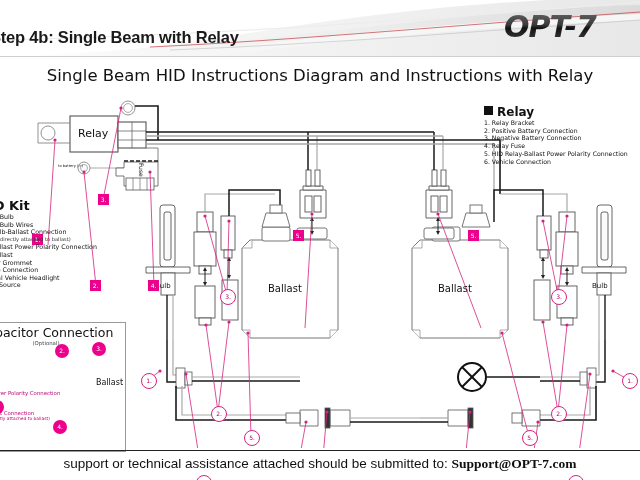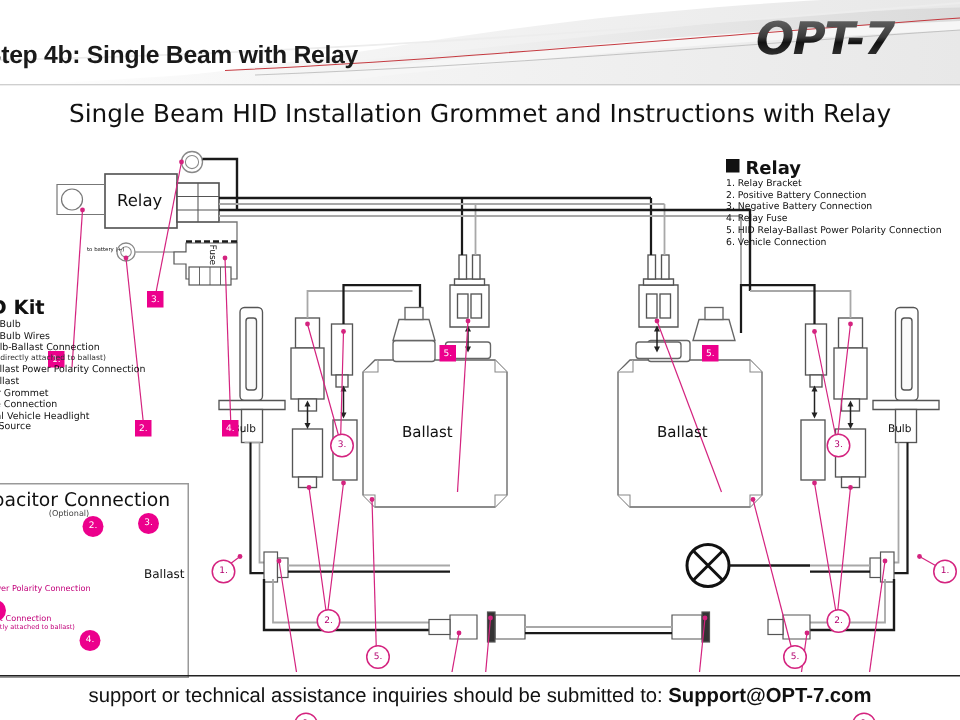--- a/index.html
+++ b/index.html
@@ -70,21 +70,21 @@
     text-align:center;}
   
   .badge-ci{position:absolute;width:14px;height:14px;border:1px solid #d4237f;
     border-radius:50%;background:#fff;color:#b3006e;font-size:6px;
     font-family:"DejaVu Sans",sans-serif;line-height:14px;text-align:center;}
 
   
   .footline{position:absolute;left:0;top:450px;width:640px;height:1px;background:#222;}
   .footer{position:absolute;left:0;top:456px;width:640px;text-align:center;
     font-size:13.5px;color:#111;white-space:nowrap;}
-  .footer b{font-weight:bold;}
+  .footer b{font-weight:bold;font-family:Liberation Serif, serif;}
   .xmark{display:inline-block;width:9px;height:9px;border:1px solid #111;
     border-radius:50%;position:relative;vertical-align:-1px;margin-right:2px;}
   .xmark:before,.xmark:after{content:"";position:absolute;left:3.2px;top:-0.6px;
     width:1px;height:9px;background:#111;}
   .xmark:before{transform:rotate(45deg);}
   .xmark:after{transform:rotate(-45deg);}
 </style>
 </head>
 <body>
 
@@ -111,21 +111,21 @@
       <path d="M150,47 C300,40 470,24 640,12" fill="none" stroke="#c0272d" stroke-width="0.7" opacity="0.9"></path>
       <path d="M170,50 C330,44 490,30 640,20" fill="none" stroke="#bdbdbd" stroke-width="0.6"></path>
     </svg>
     <div class="hdr-title">Step 4b: Single Beam with Relay</div>
     <div class="logo">
       <div class="logo-text">OPT-7</div>
     </div>
     <div class="hdr-rule"></div>
   </div>
 
-  <div class="maintitle">Single Beam HID Installation Grommet and Instructions with Relay</div>
+  <div class="maintitle">Single Beam HID Instructions Diagram and Instructions with Relay</div>
 
   <div class="canvas">
     <svg class="diagram" width="640" height="358" viewBox="0 0 640 358">
       <g fill="none" stroke="#1a1a1a" stroke-width="1.1">
 
         <rect x="70" y="26" width="48" height="36" fill="#fff" stroke="#555"></rect>
         <rect x="118" y="32" width="28" height="26" fill="#fff" stroke="#555"></rect>
         <line x1="118" y1="41" x2="146" y2="41" stroke="#555" stroke-width="0.7"></line>
         <line x1="118" y1="50" x2="146" y2="50" stroke="#555" stroke-width="0.7"></line>
         <line x1="132" y1="32" x2="132" y2="58" stroke="#555" stroke-width="0.7"></line>
@@ -453,16 +453,16 @@
     <div class="legend-row">Bulb-Ballast Connection</div>
     <div class="legend-row sub">(May be directly attached to ballast)</div>
   </div>
   <div class="badge-sq" style="left:-10px;top:400px;width:14px;height:14px;line-height:14px;border-radius:50%;">1.</div>
   <div class="badge-sq" style="left:55px;top:344px;width:14px;height:14px;line-height:14px;border-radius:50%;">2.</div>
   <div class="badge-sq" style="left:92px;top:342px;width:14px;height:14px;line-height:14px;border-radius:50%;">3.</div>
   <div class="badge-sq" style="left:53px;top:420px;width:14px;height:14px;line-height:14px;border-radius:50%;">4.</div>
 
   <div class="footline"></div>
   <div class="footer">
-    <span>support or technical assistance inquiries should be submitted to: </span><b>Support@OPT-7.com</b>
+    <span>support or technical assistance attached should be submitted to: </span><b>Support@OPT-7.com</b>
   </div>
 
 </div>
 
 </body></html>

